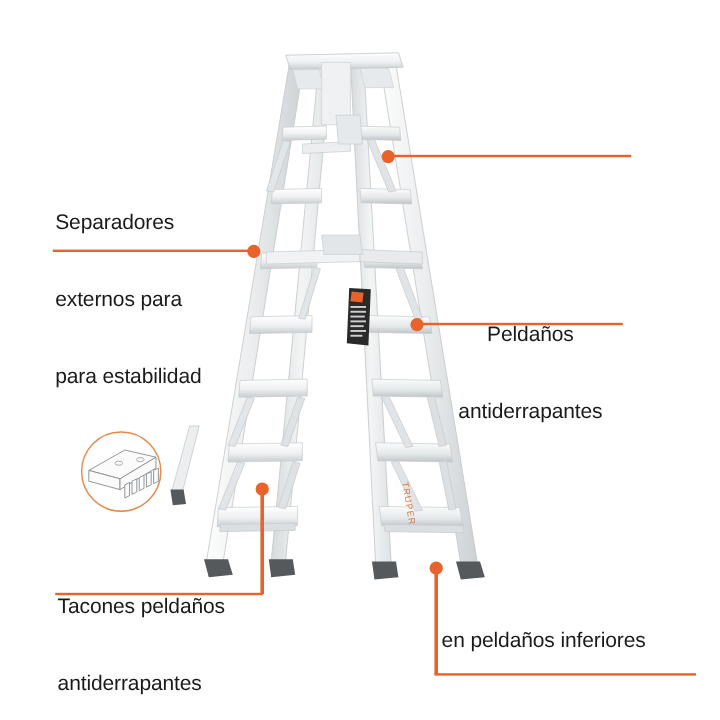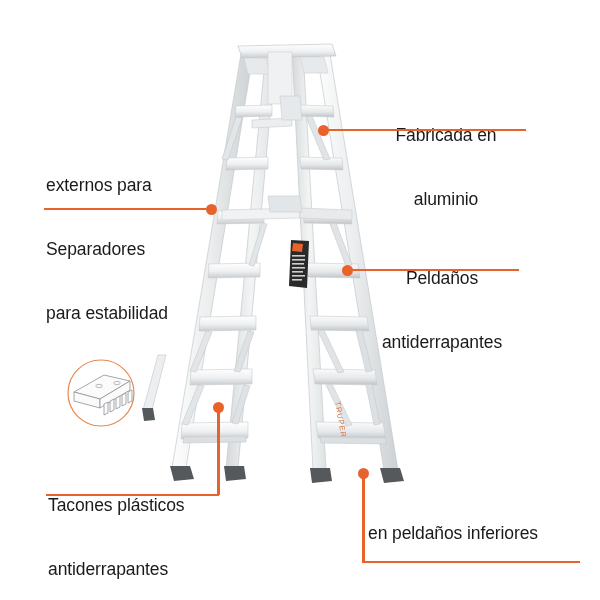--- a/index.html
+++ b/index.html
@@ -195,44 +195,40 @@
     </g>
 
     <g>
       <polygon points="158,355 166,355 152,410 143,410" fill="#eceeef" stroke="#c8ccce" stroke-width="0.7"></polygon>
       <polygon points="142,408 153,408 155,420 144,421" fill="#55595c"></polygon>
     </g>
   </svg>
 
   <div id="callouts">
 
-    <div class="callout-text ct-center" id="txt-aluminio">
-      <div>Fabricada en</div>
-      <div>aluminio</div>
-    </div>
     <div class="leader h" style="left:323px;top:128.5px;width:203px;"></div>
     <div class="dot" style="left:317.5px;top:124.5px;"></div>
 
     <div class="callout-text ct-left" id="txt-separadores">
+      <div>Separadores</div>
       <div>externos para</div>
-      <div>Separadores</div>
       <div>para estabilidad</div>
     </div>
     <div class="leader h" style="left:44px;top:207.7px;width:167px;"></div>
     <div class="dot" style="left:205.5px;top:203.5px;"></div>
 
     <div class="callout-text ct-center" id="txt-peldanos">
       <div>Peldaños</div>
       <div>antiderrapantes</div>
     </div>
     <div class="leader h" style="left:347px;top:268.7px;width:172px;"></div>
     <div class="dot" style="left:341.5px;top:264.5px;"></div>
 
     <div class="callout-text ct-left" id="txt-tacones">
-      <div>Tacones plásticos</div>
+      <div>Tacones peldaños</div>
       <div>antiderrapantes</div>
     </div>
     <div class="leader v" style="left:217px;top:407px;height:88px;"></div>
     <div class="leader h" style="left:46px;top:493.5px;width:173px;"></div>
     <div class="dot" style="left:212.5px;top:401.5px;"></div>
 
     <div class="callout-text ct-left" id="txt-doble">
       <div>en peldaños inferiores</div>
       
     </div>

